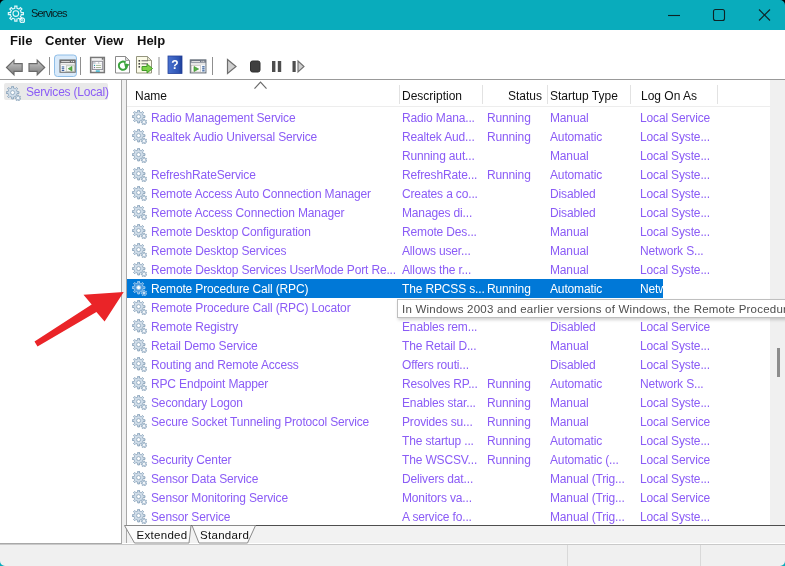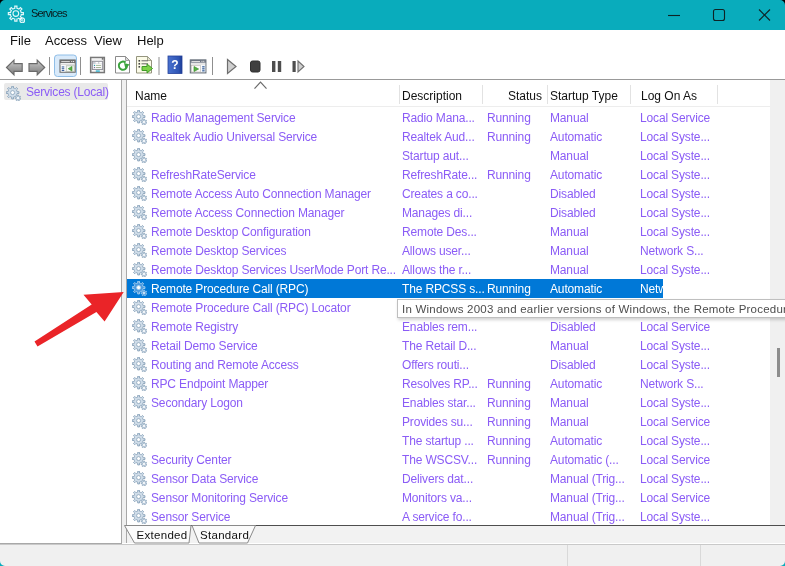--- a/index.html
+++ b/index.html
@@ -6,21 +6,21 @@
   body{width:785px;height:566px;position:relative;overflow:hidden;background:#fff;
        font-family:"Liberation Sans",sans-serif;-webkit-font-smoothing:antialiased;}
   .abs{position:absolute;}
   .g1{fill:var(--f);stroke:var(--s);}
   .g2{fill:#fff;stroke:var(--s);}
   .g3{fill:#fff;}
   
   #titlebar{left:0;top:0;width:785px;height:30px;background:#09acbc;}
   #title-text{left:31px;top:7px;font-size:11px;letter-spacing:-0.8px;color:#0b1a1c;}
   
-  #menubar{left:0;top:30px;width:785px;height:22px;background:#fff;font-size:13px;color:#111;}
+  #menubar{left:0;top:30px;width:785px;height:22px;background:#fff;font-size:13px;color:#111;font-weight:bold;}
   .menu{position:absolute;top:3px;}
   
   #toolbar{left:0;top:52px;width:785px;height:27px;background:#fff;}
   
   #clienttop{left:0;top:79px;width:785px;height:1px;background:#999;}
   #leftpanel{left:0;top:80px;width:121px;height:463px;background:#fff;border-right:1px solid #a8a8a8;border-bottom:1px solid #a8a8a8;}
   #treesel{left:4px;top:3px;width:104px;height:17px;background:#e9e9e9;border-radius:2px;}
   #treetext{left:26px;top:5px;font-size:12px;letter-spacing:-0.2px;color:#8b5cf6;}
   #midgap{left:122px;top:80px;width:4px;height:463px;background:#f0f0f0;}
   #rightpane{left:126px;top:80px;width:659px;height:463px;background:#fff;border-left:1px solid #a8a8a8;}
@@ -83,21 +83,21 @@
   <svg class="abs" style="left:650px;top:0;" width="135" height="30" viewBox="0 0 135 30">
     <g stroke="#0e2325" stroke-width="1.1" fill="none">
       <line x1="18" y1="15.5" x2="30" y2="15.5"></line>
       <rect x="63.5" y="9.5" width="11" height="11" rx="2"></rect>
       <line x1="109" y1="9.5" x2="120" y2="20.5"></line>
       <line x1="120" y1="9.5" x2="109" y2="20.5"></line>
     </g>
   </svg>
   <div class="abs" id="menubar">
     <span class="menu" style="left:10px;">File</span>
-    <span class="menu" style="left:45px;">Access</span>
+    <span class="menu" style="left:45px;">Center</span>
     <span class="menu" style="left:94px;">View</span>
     <span class="menu" style="left:137px;">Help</span>
   </div>
   <div class="abs" id="toolbar">
     <svg class="abs" style="left:0;top:0;" width="785" height="27" viewBox="0 0 785 27">
       <defs>
         <linearGradient id="arrg" x1="0" y1="0" x2="0" y2="1">
           <stop offset="0" stop-color="#cecece"></stop>
           <stop offset="0.45" stop-color="#a6a6a6"></stop>
           <stop offset="1" stop-color="#7c7c7c"></stop>
@@ -223,21 +223,21 @@
         <span class="nm">Realtek Audio Universal Service</span>
         <span class="de">Realtek Aud...</span>
         <span class="st">Running</span>
         <span class="su">Automatic</span>
         <span class="lo">Local Syste...</span>
       </div>
       <div class="row" style="top:66px;">
         <svg class="gearico" width="15" height="15">
           <use href="#gear"></use>
         </svg>
-        <span class="de">Startup aut...</span>
+        <span class="de">Running aut...</span>
         <span class="su">Manual</span>
         <span class="lo">Local Syste...</span>
       </div>
       <div class="row" style="top:85px;">
         <svg class="gearico" width="15" height="15">
           <use href="#gear"></use>
         </svg>
         <span class="nm">RefreshRateService</span>
         <span class="de">RefreshRate...</span>
         <span class="st">Running</span>
@@ -349,20 +349,21 @@
         <span class="nm">Secondary Logon</span>
         <span class="de">Enables star...</span>
         <span class="st">Running</span>
         <span class="su">Manual</span>
         <span class="lo">Local Syste...</span>
       </div>
       <div class="row" style="top:332px;">
         <svg class="gearico" width="15" height="15">
           <use href="#gear"></use>
         </svg>
+        <span class="nm">Secure Socket Tunneling Protocol Service</span>
         <span class="de">Provides su...</span>
         <span class="st">Running</span>
         <span class="su">Manual</span>
         <span class="lo">Local Service</span>
       </div>
       <div class="row" style="top:351px;">
         <svg class="gearico" width="15" height="15">
           <use href="#gear"></use>
         </svg>
         <span class="de">The startup ...</span>

